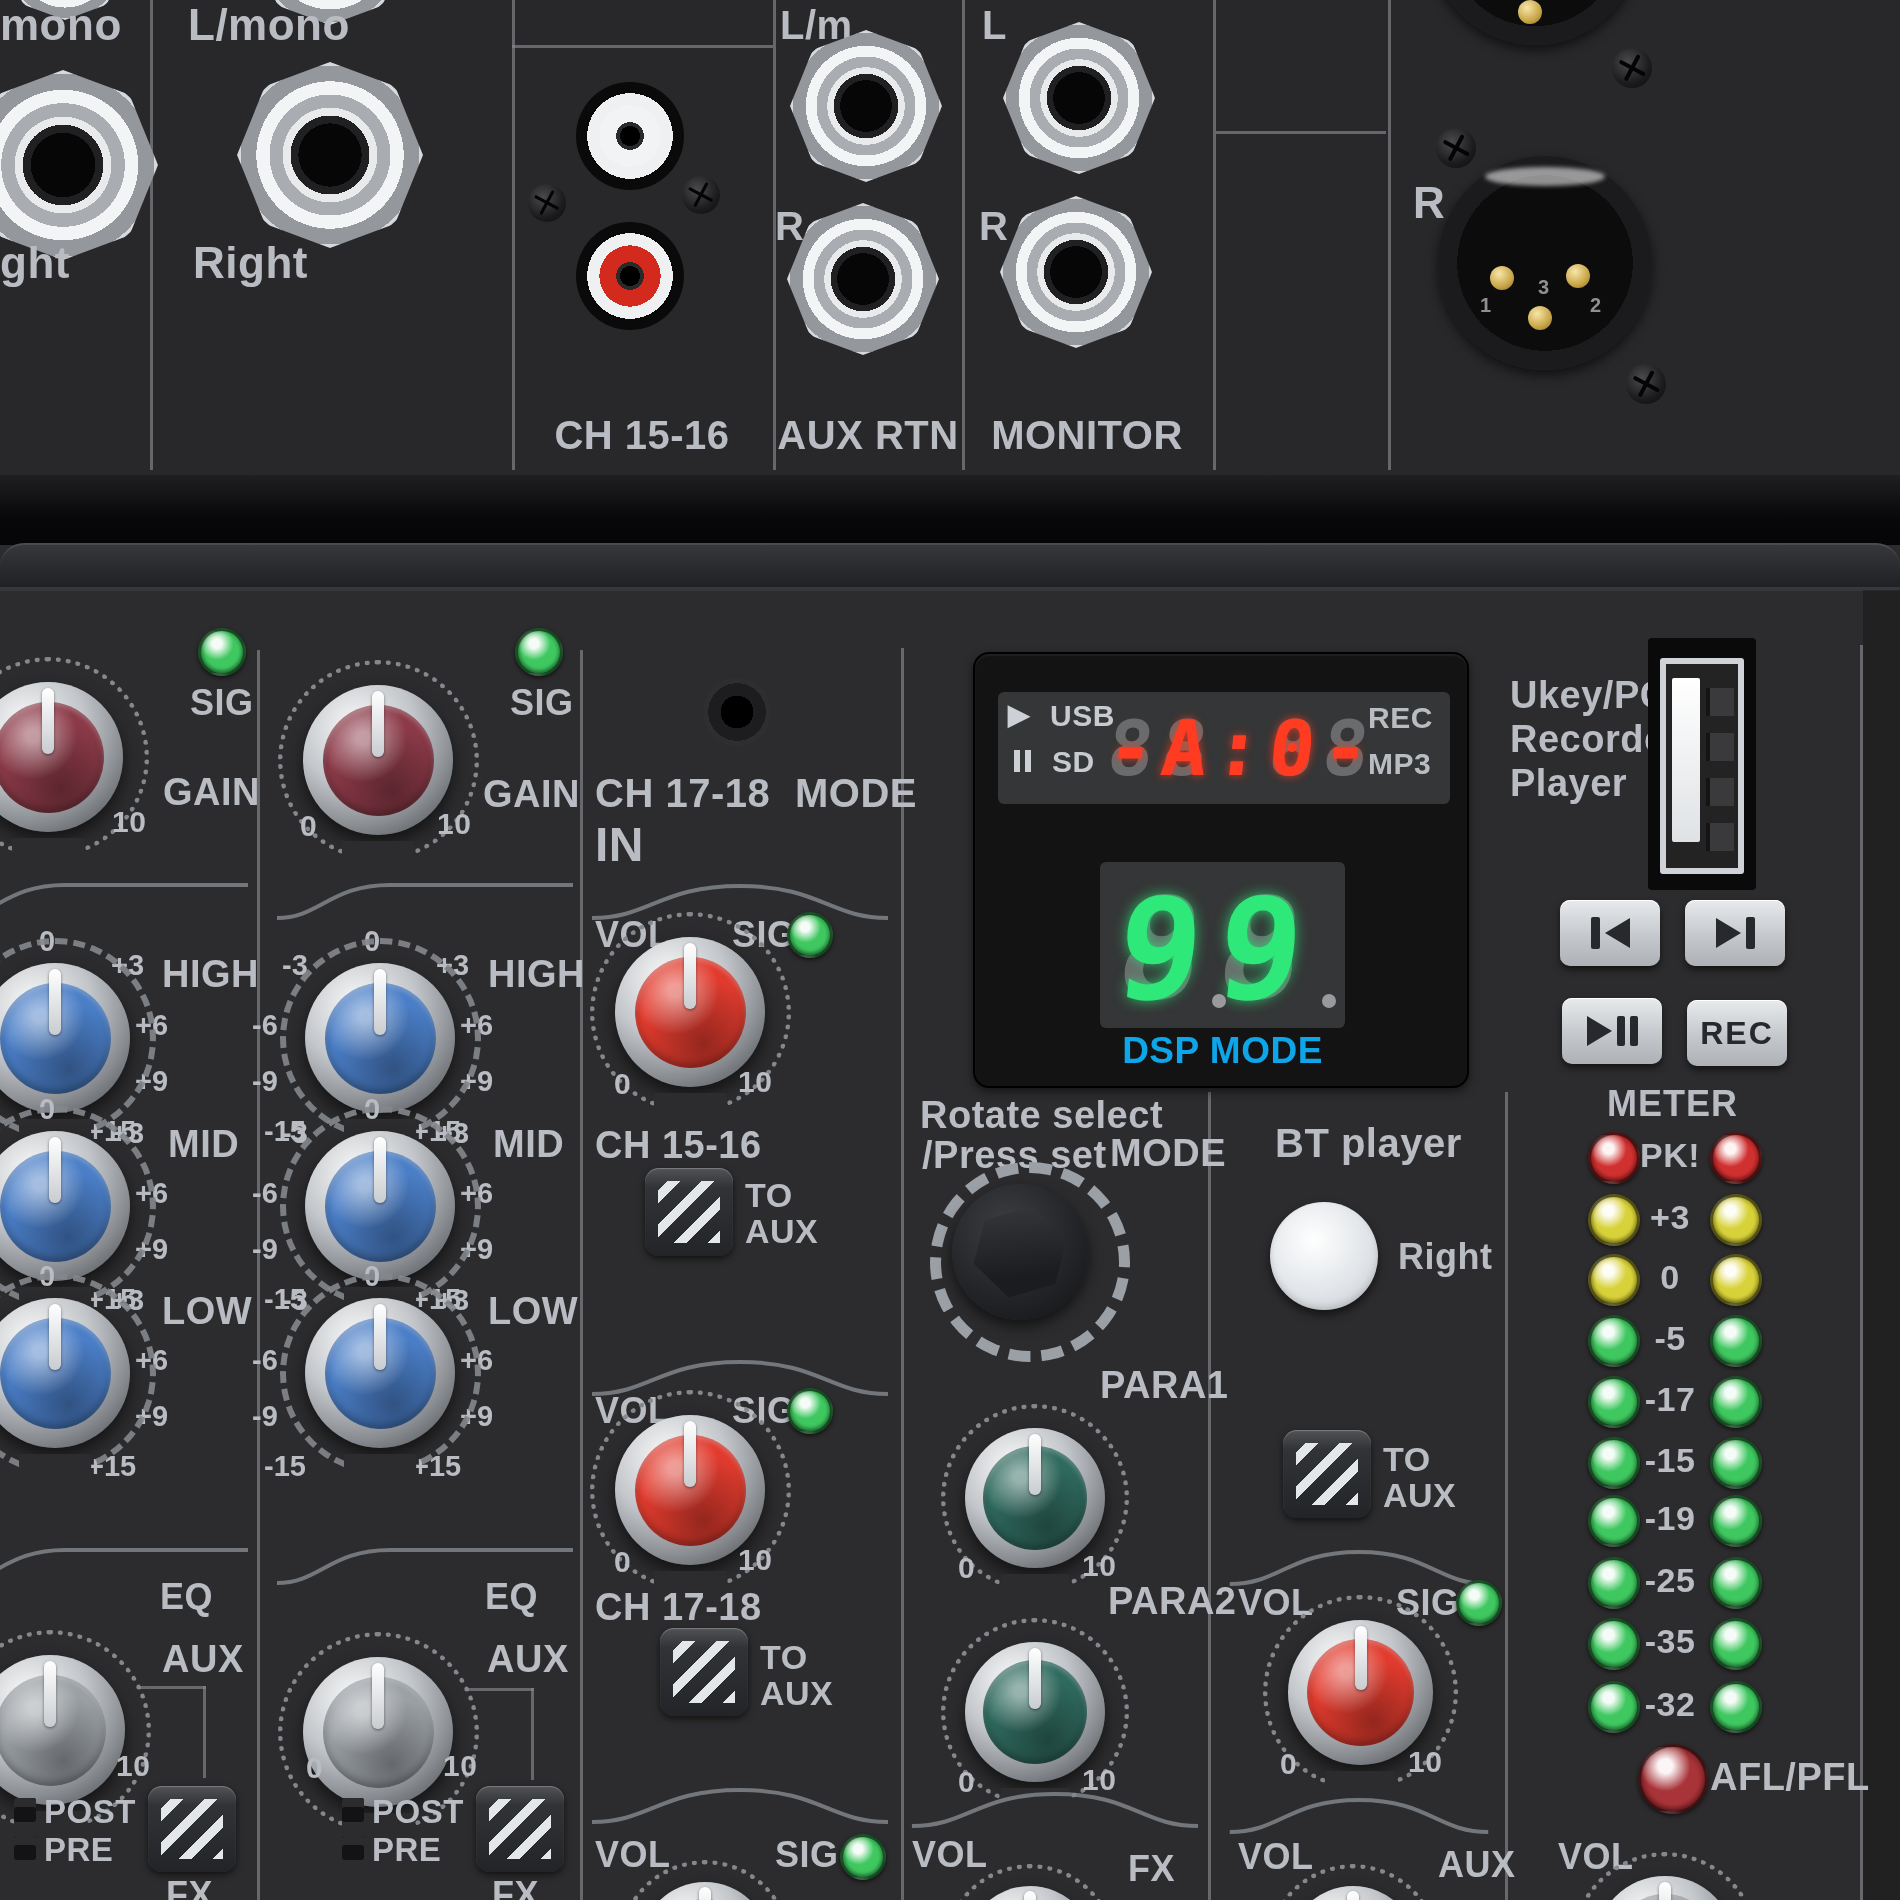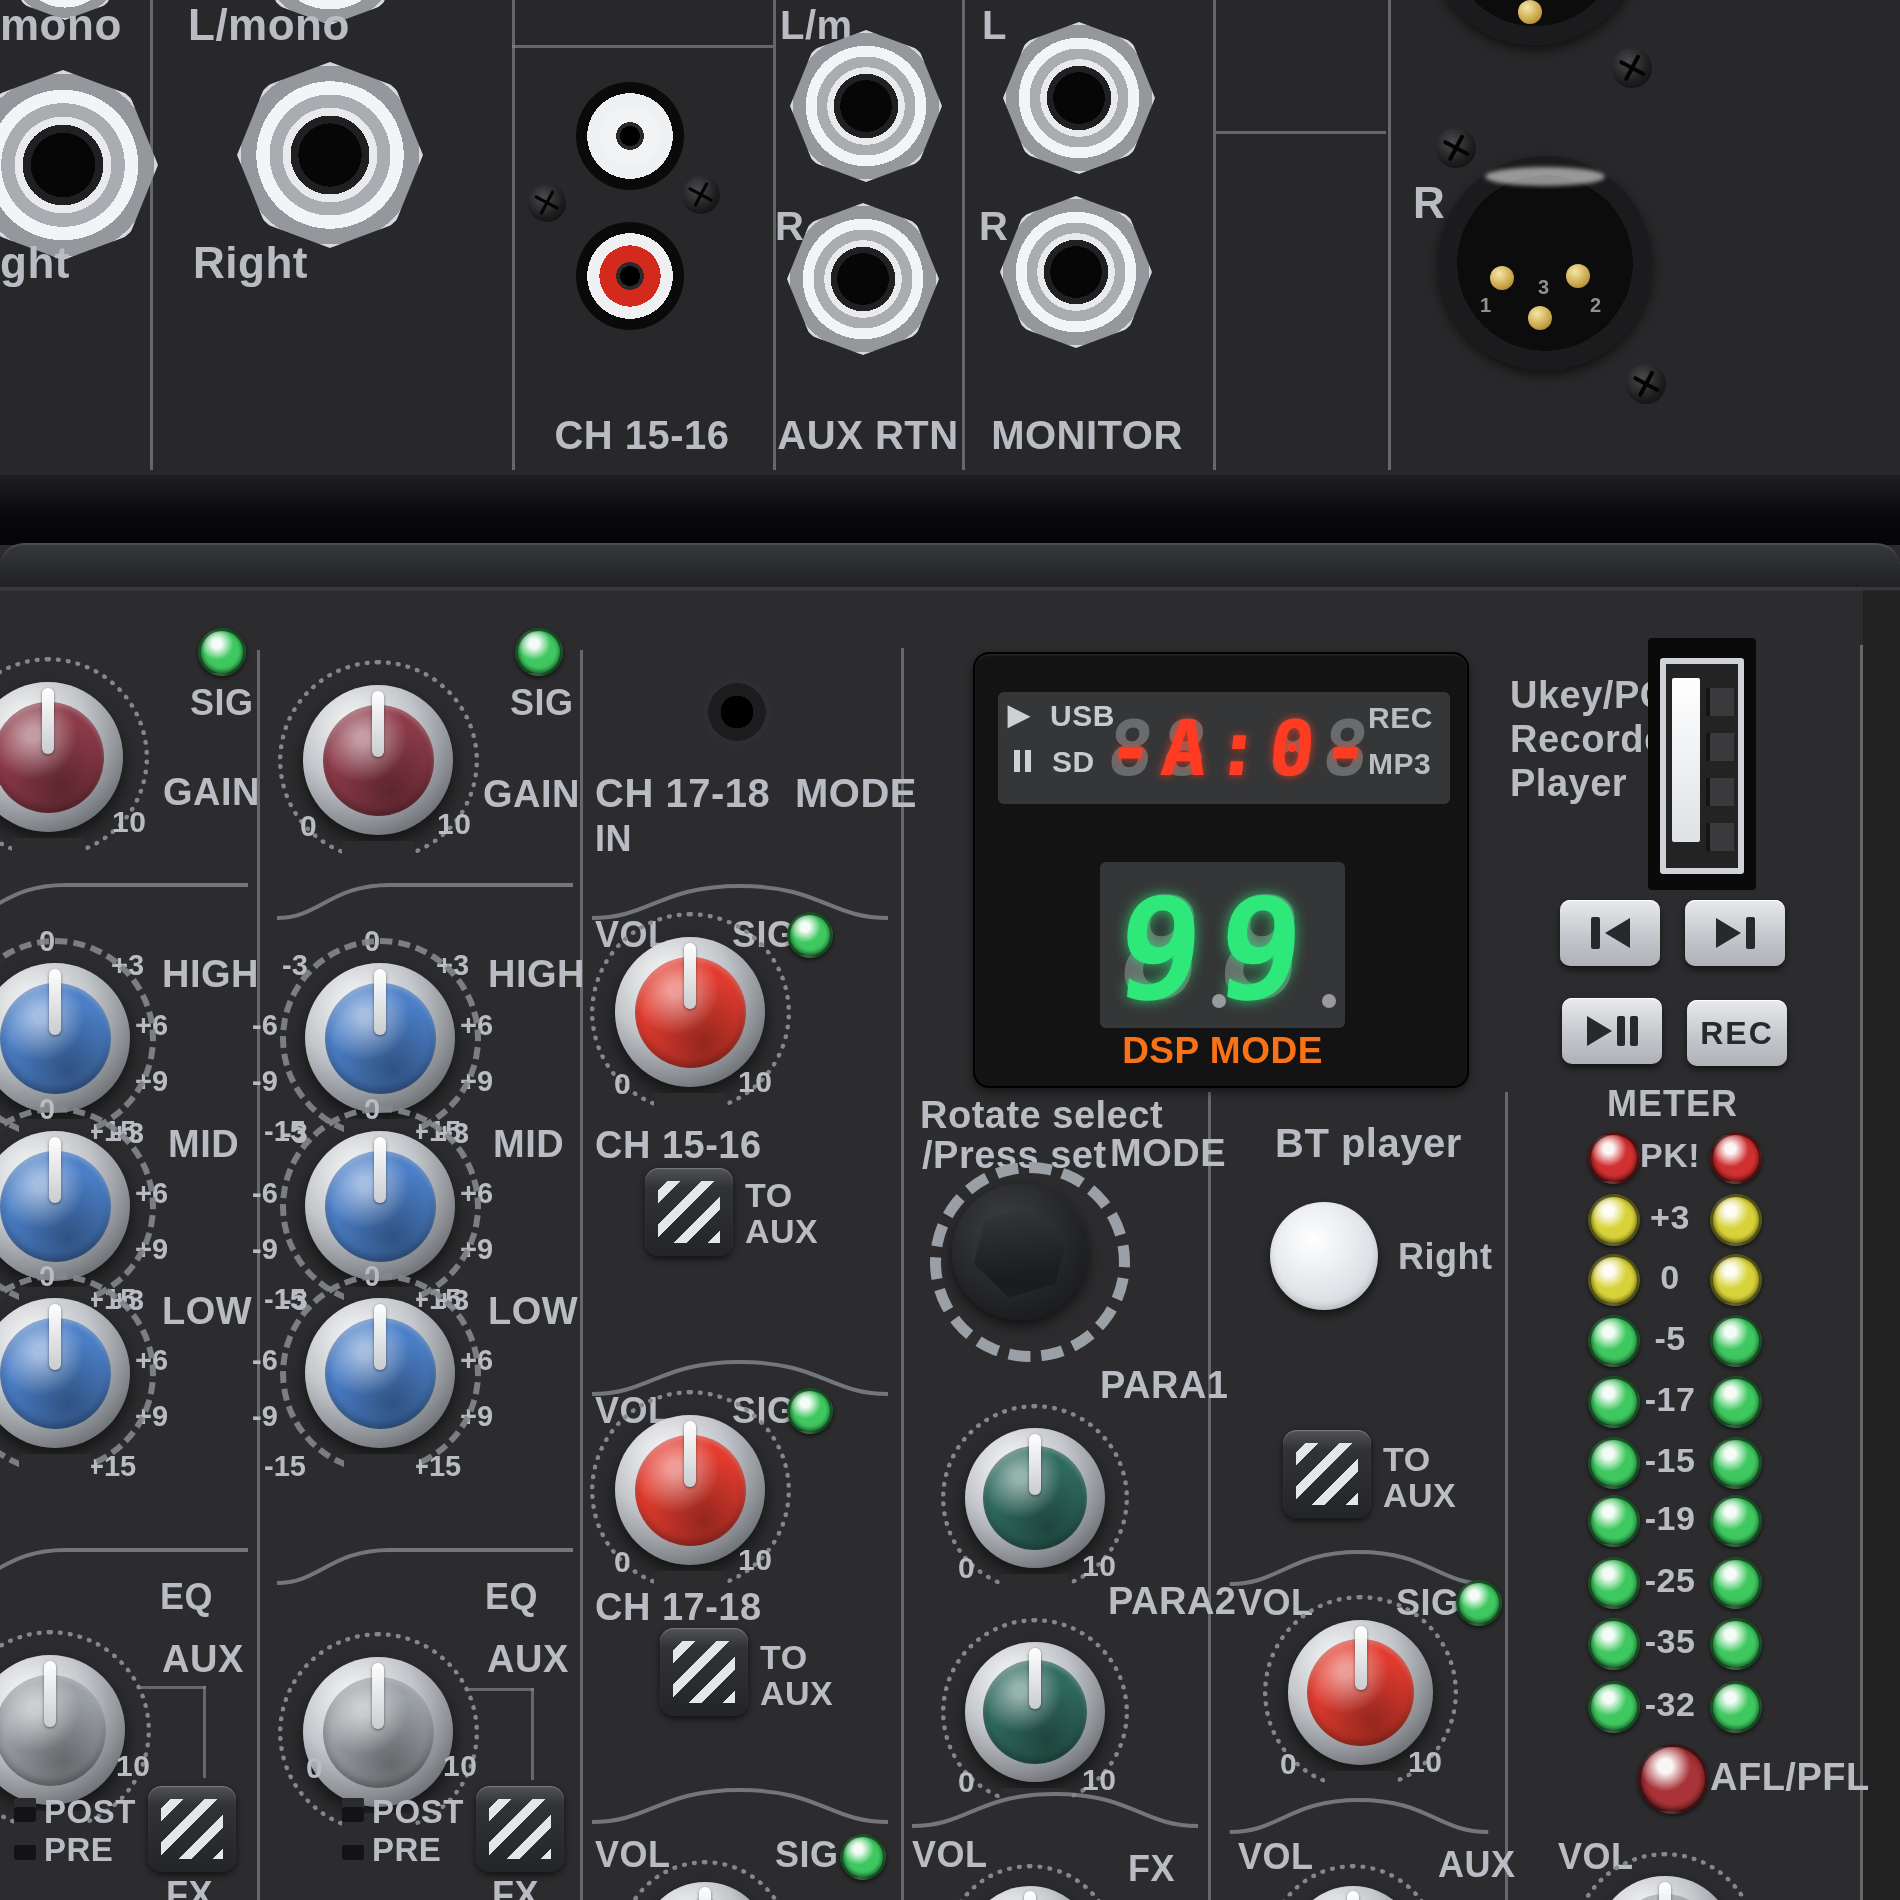--- a/index.html
+++ b/index.html
@@ -310,21 +310,21 @@
 <div class="lbl" style="left:443px;top:1750px;font-size:30px">10</div>
 <div class="fadericon" style="left:342px;top:1798px"></div>
 <div class="lbl" style="left:372px;top:1795px;font-size:33px">POST</div>
 <div class="fadericon" style="left:342px;top:1836px"></div>
 <div class="lbl" style="left:372px;top:1833px;font-size:33px">PRE</div>
 <div class="pad" style="left:476px;top:1786px;width:88px;height:86px"></div>
 <div class="lbl" style="left:492px;top:1876px;font-size:36px">FX</div>
 
 <div class="mini" style="left:703px;top:678px;width:68px;height:68px"></div>
 <div class="lbl" style="left:595px;top:772px;font-size:40px">CH 17-18</div>
-<div class="lbl" style="left:595px;top:820px;font-size:36px">IN</div>
+<div class="lbl" style="left:595px;top:820px;font-size:48px">IN</div>
 <div class="lbl" style="left:795px;top:772px;font-size:40px">MODE</div>
 
 <svg class="curve" style="left:590px;top:882px;width:300px;height:40px" viewBox="0 0 300 40" preserveAspectRatio="none">
     <path d="M2,36 C60,36 70,4 150,4 C230,4 240,36 298,36"></path>
   </svg>
 <div class="lbl" style="left:595px;top: 916px;font-size:36px">VOL</div>
 <div class="lbl" style="left:732px;top:916px;font-size:36px">SIG</div>
 <div class="led g" style="left:787px;top:912px;width:40px;height:40px"></div>
 <div class="knob" style="left:615px;top:937px;width:150px;height:150px;--c:#e23b2e">
     <div class="ring"></div>
@@ -377,21 +377,21 @@
 <div class="lbl" style="left:1052px;top:746px;font-size:30px;color:#c7cacf">SD</div>
 <div class="seg ghost" style="left:1108px;top:704px;font-size:76px;letter-spacing:8px">88:88</div>
 <div class="seg segred" style="left:1108px;top:704px;font-size:76px;letter-spacing:8px">-A:0-</div>
 <div class="lbl" style="left:1368px;top:702px;font-size:30px;color:#b9bdc2">REC</div>
 <div class="lbl" style="left:1368px;top:748px;font-size:30px;color:#b9bdc2">MP3</div>
 <div class="dwin" style="left:1100px;top:862px;width:245px;height:166px"></div>
 <div class="seg ghost" style="left:1118px;top:868px;font-size:140px;letter-spacing:16px">88</div>
 <div class="seg seggrn" style="left:1118px;top:868px;font-size:140px;letter-spacing:16px">99</div>
 <div class="dot" style="left:1212px;top:994px;width:14px;height:14px"></div>
 <div class="dot" style="left:1322px;top:994px;width:14px;height:14px"></div>
-<div class="lbl ctr" style="left:1100px;top:1032px;width:245px;font-size:37px;color:#f97316">DSP MODE</div>
+<div class="lbl ctr" style="left:1100px;top:1032px;width:245px;font-size:37px;color:#0ea5e9">DSP MODE</div>
 
 <div class="lbl" style="left:920px;top:1096px;font-size:38px">Rotate select</div>
 <div class="lbl" style="left:922px;top:1136px;font-size:38px">/Press set</div>
 <div class="lbl" style="left:1110px;top:1134px;font-size:38px">MODE</div>
 <div class="enc-ring" style="left:930px;top:1162px;width:178px;height:178px"></div>
 <div class="enc-knob" style="left:952px;top:1184px;width:136px;height:136px"></div>
 <div class="lbl" style="left:1100px;top:1366px;font-size:38px">PARA1</div>
 <div class="knob" style="left:965px;top:1428px;width:140px;height:140px;--c:#2f6a5e">
     <div class="ring"></div>
     <div class="cap"></div>

